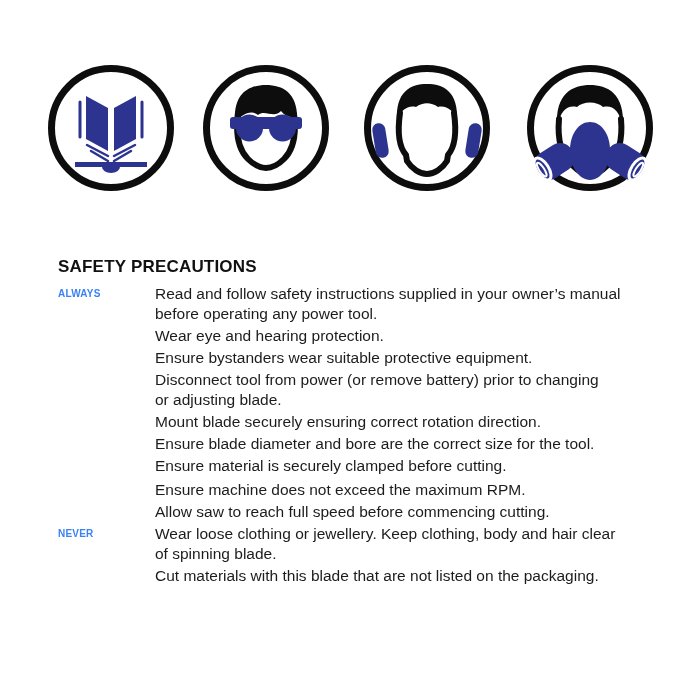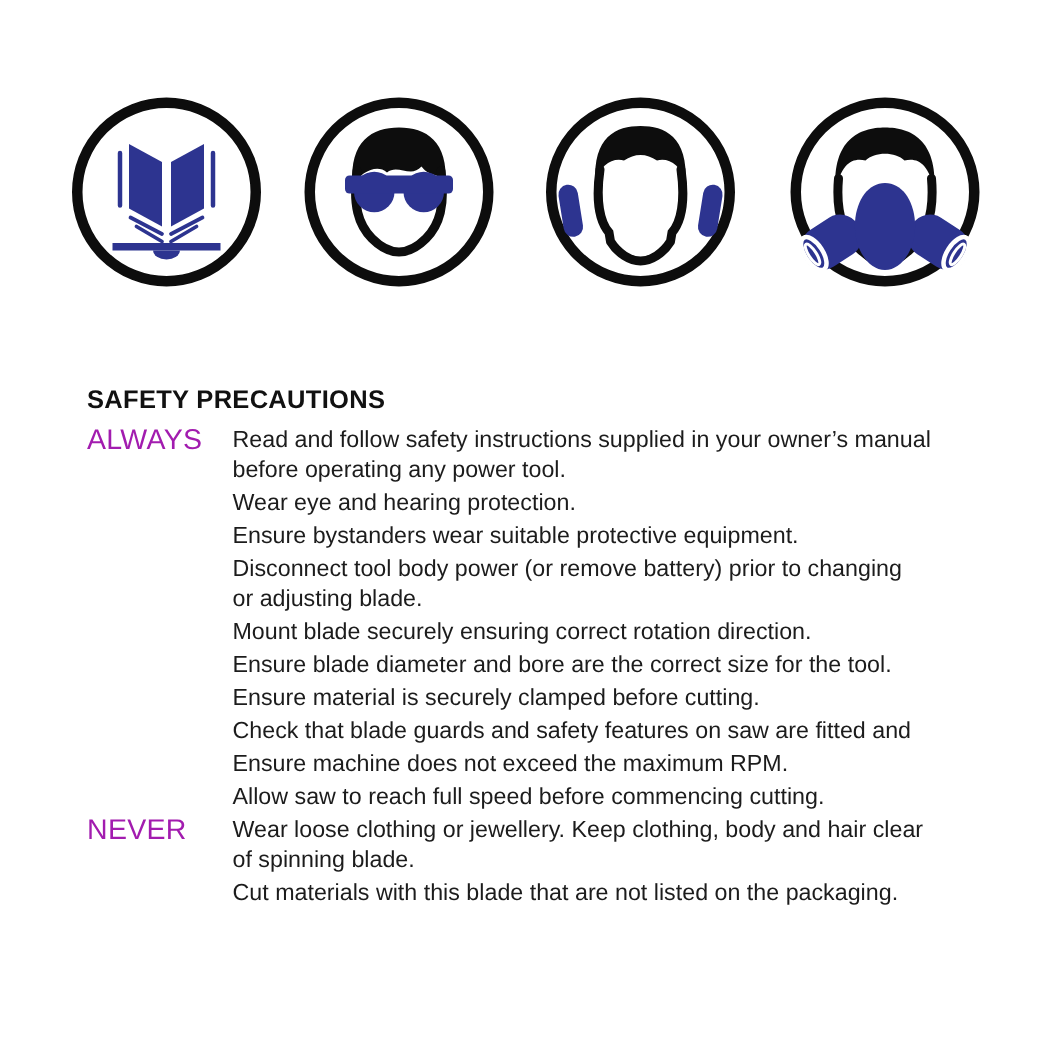--- a/index.html
+++ b/index.html
@@ -47,23 +47,23 @@
     font-weight:bold;color:#111;
     letter-spacing:.2px;
     margin:0 0 6px 0;
   }
   .list{
     display:grid;
     grid-template-columns:72px 1fr;
     column-gap:0;
   }
   .lbl{
-    font-weight:normal;
-    font-size:19px;line-height:20px;
-    color:#a21caf;
+    font-weight:bold;
+    font-size:10px;line-height:20px;
+    color:#3b82f6;
     letter-spacing:.2px;
   }
   .item{
     font-size:15.5px;line-height:20px;
     margin:0 0 2px 0;
   }
   .line{white-space:nowrap;margin-left:25px;}
 </style>
 </head>
 <body>
@@ -137,38 +137,37 @@
         <div class="lbl"></div>
         <div class="item">
           <div class="line">Wear eye and hearing protection.</div>
         </div>
         <div class="lbl"></div>
         <div class="item">
           <div class="line">Ensure bystanders wear suitable protective equipment.</div>
         </div>
         <div class="lbl"></div>
         <div class="item">
-          <div class="line">Disconnect tool body power (or remove battery) prior to changing</div>
+          <div class="line">Disconnect tool from power (or remove battery) prior to changing</div>
           <div class="line">or adjusting blade.</div>
         </div>
         <div class="lbl"></div>
         <div class="item">
           <div class="line">Mount blade securely ensuring correct rotation direction.</div>
         </div>
         <div class="lbl"></div>
         <div class="item">
           <div class="line">Ensure blade diameter and bore are the correct size for the tool.</div>
         </div>
         <div class="lbl"></div>
         <div class="item">
           <div class="line">Ensure material is securely clamped before cutting.</div>
         </div>
         <div class="lbl"></div>
         <div class="item">
-          <div class="line">Check that blade guards and safety features on saw are fitted and</div>
         </div>
         <div class="lbl"></div>
         <div class="item">
           <div class="line">Ensure machine does not exceed the maximum RPM.</div>
         </div>
         <div class="lbl"></div>
         <div class="item">
           <div class="line">Allow saw to reach full speed before commencing cutting.</div>
         </div>
         <div class="lbl">NEVER</div>

